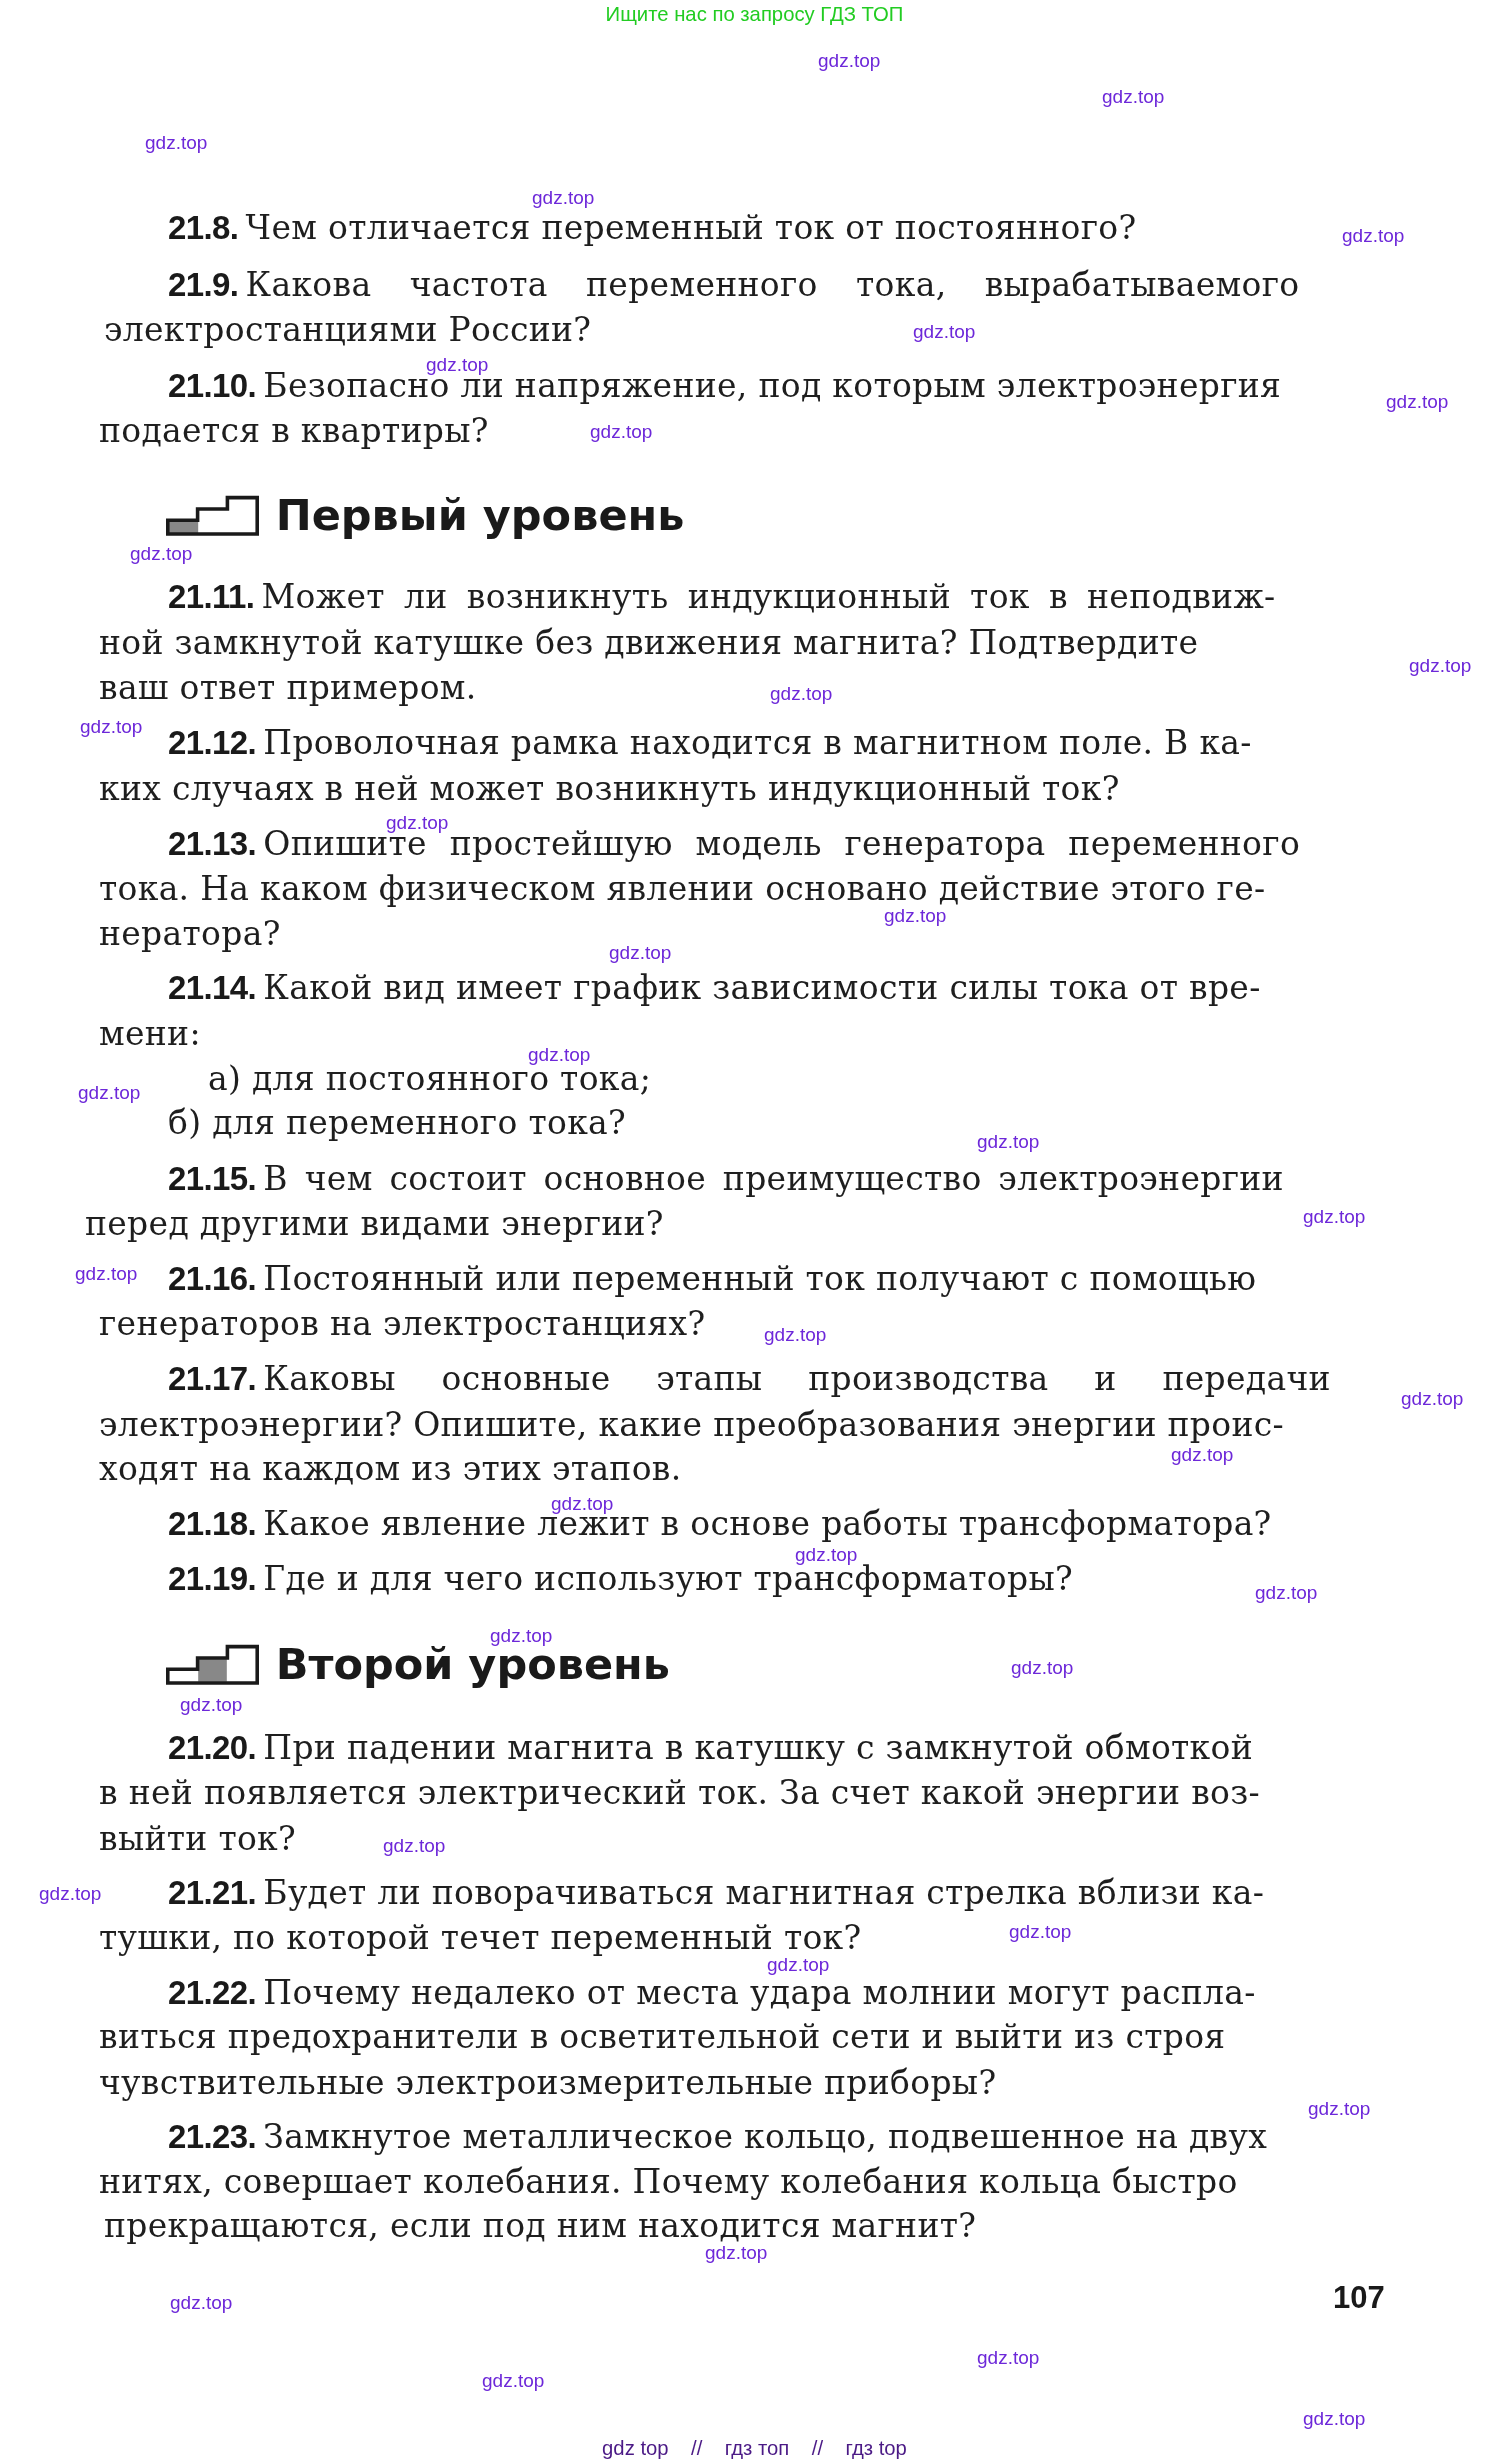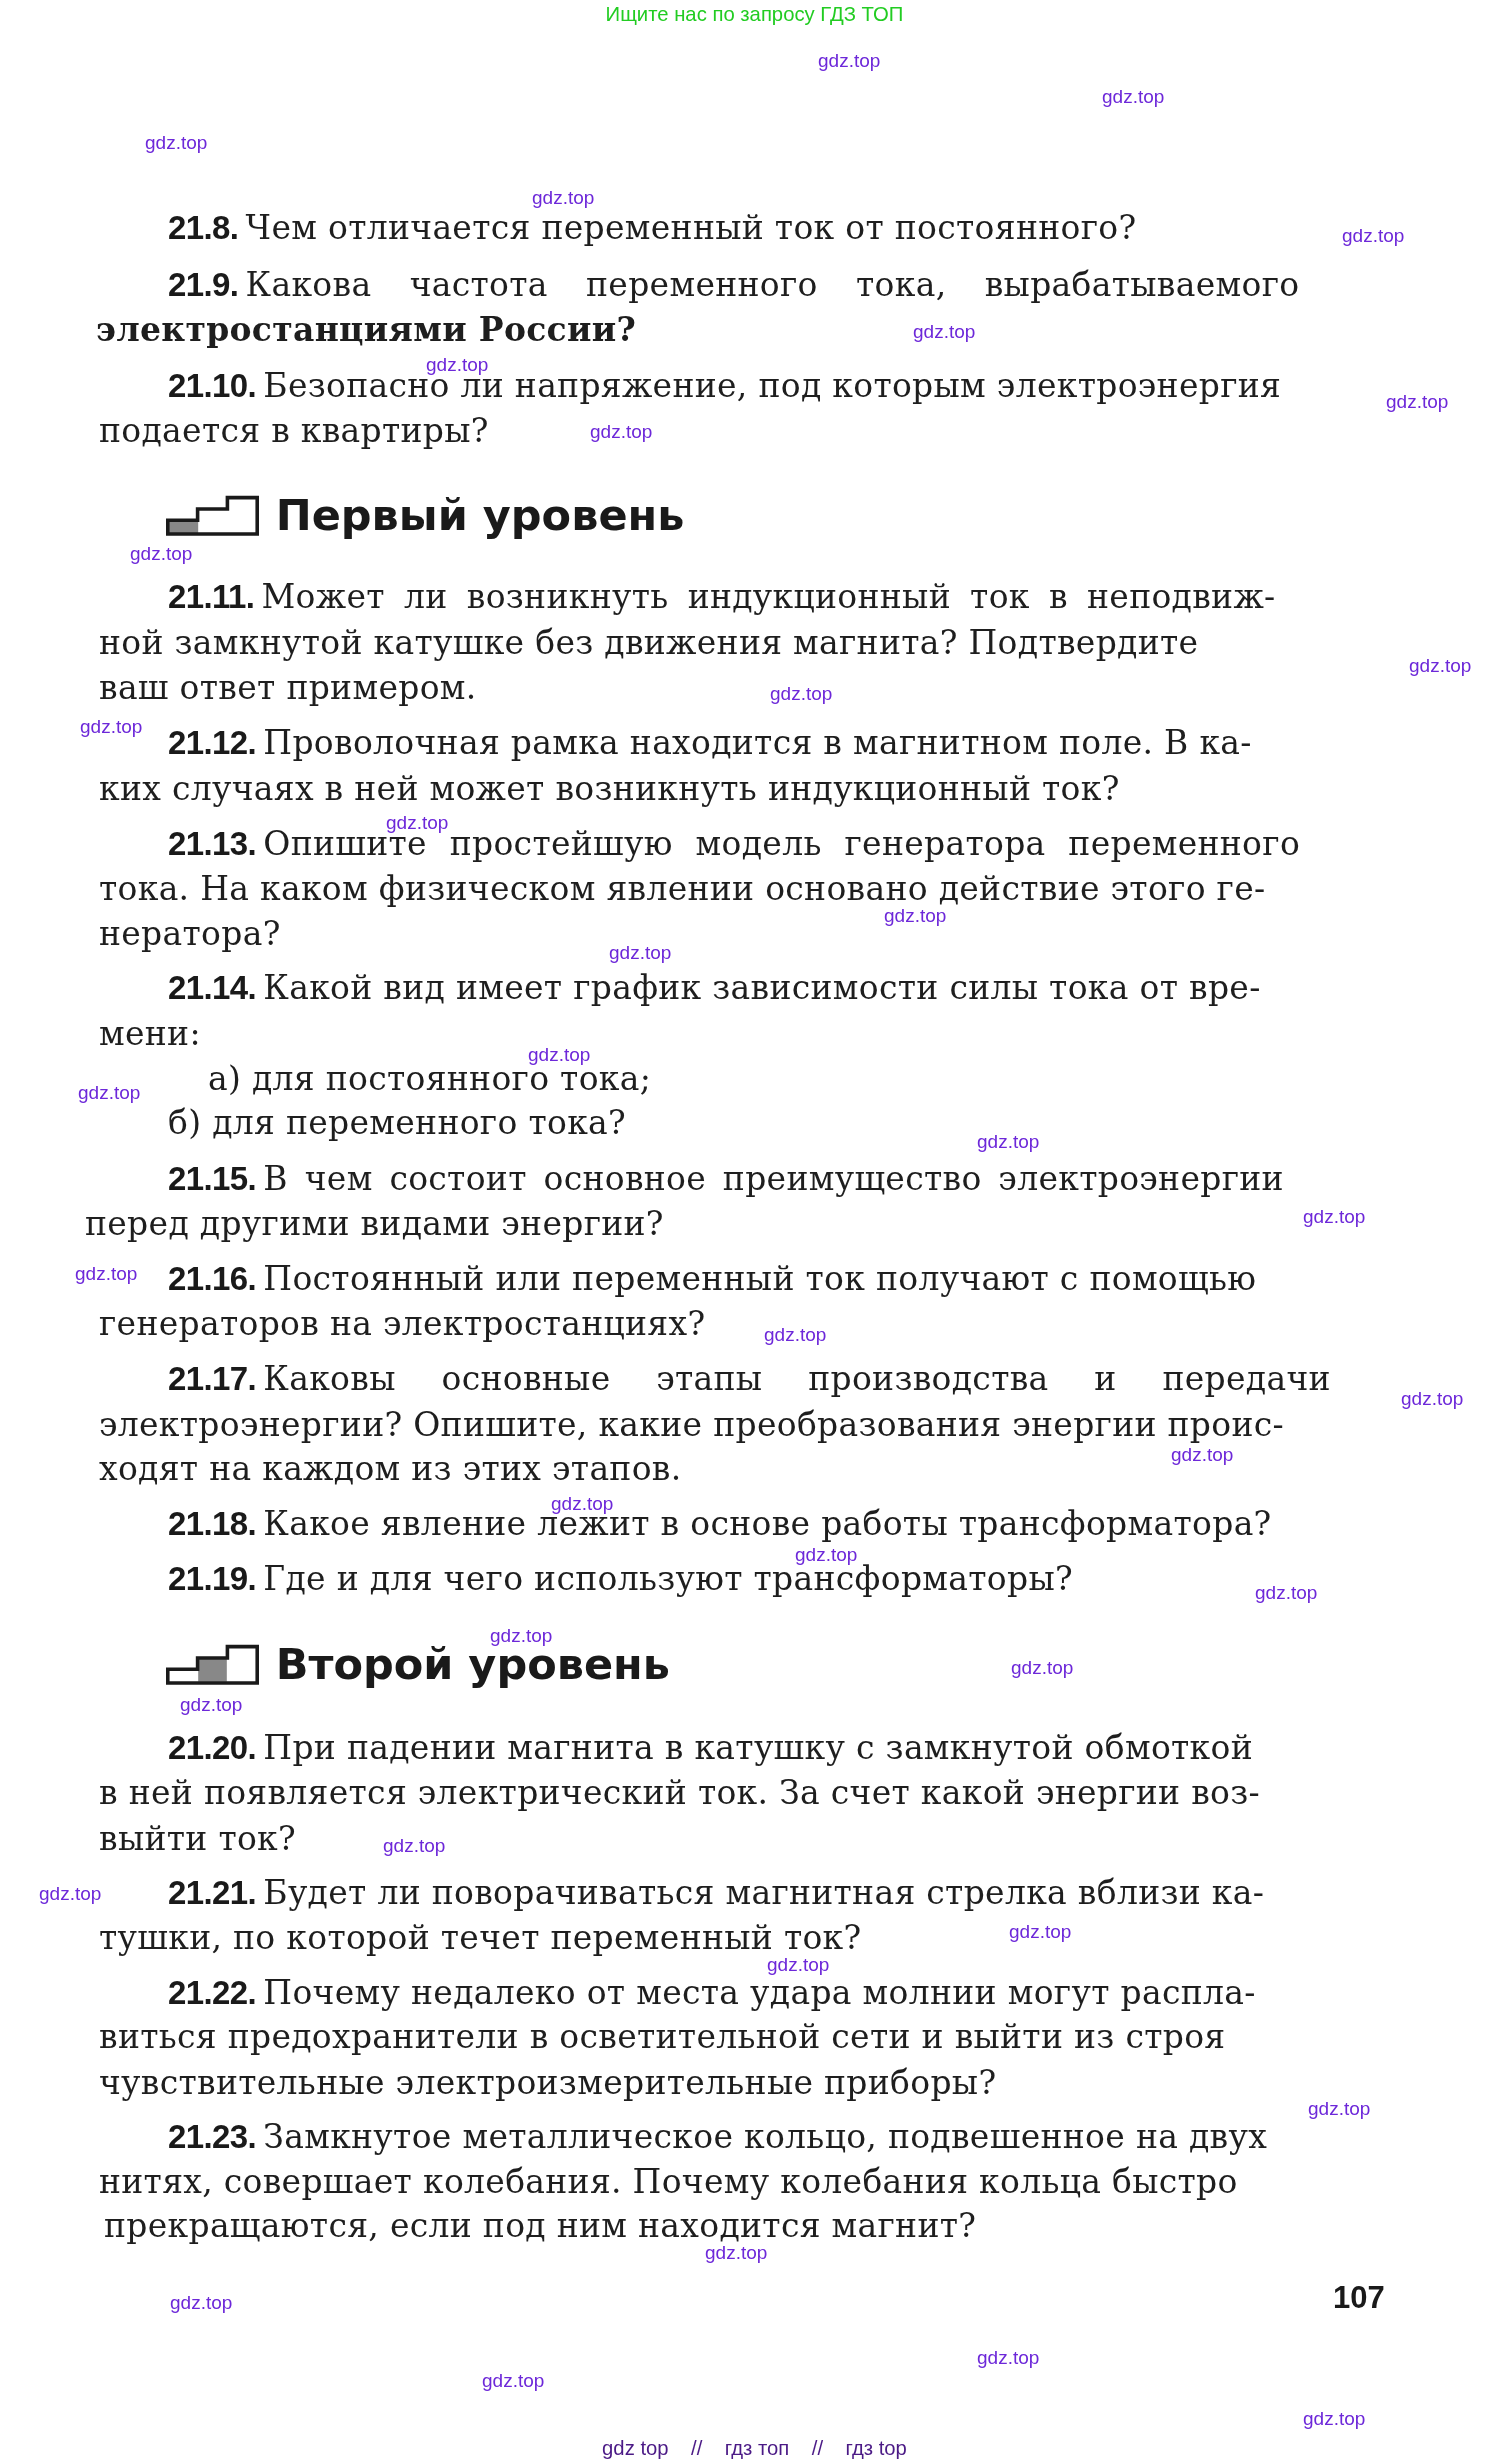--- a/index.html
+++ b/index.html
@@ -23,21 +23,21 @@
 
 <div class="topbar">Ищите нас по запросу ГДЗ ТОП</div>
 
 <div class="line" style="left:168px; top:211px;">
   <span class="num">21.8.</span><span>Чем отличается переменный ток от постоянного?</span>
 </div>
 
 <div class="line" style="left:168px; top:268px;">
   <span class="num">21.9.</span><span style="word-spacing:27.5px;">Какова частота переменного тока, вырабатываемого</span>
 </div>
-<div class="line" style="left:96px; top:313px;font-weight:bold;">электростанциями России?</div>
+<div class="line" style="left:104px; top:313px;">электростанциями России?</div>
 
 <div class="line" style="left:168px; top:369px;">
   <span class="num">21.10.</span><span>Безопасно ли напряжение, под которым электроэнергия</span>
 </div>
 <div class="line" style="left:99px; top:414px;">подается в квартиры?</div>
 
 <div class="heading" style="left:166px; top:490px;">
   <svg width="93" height="41" viewBox="0 0 156 68">
     <rect x="4" y="44" width="50" height="20" fill="#888"></rect>
     <path d="M3 65 L3 42 L53 42 L53 23 L103 23 L103 4 L153 4 L153 65 Z" fill="none" stroke="#1a1a1a" stroke-width="6"></path>

